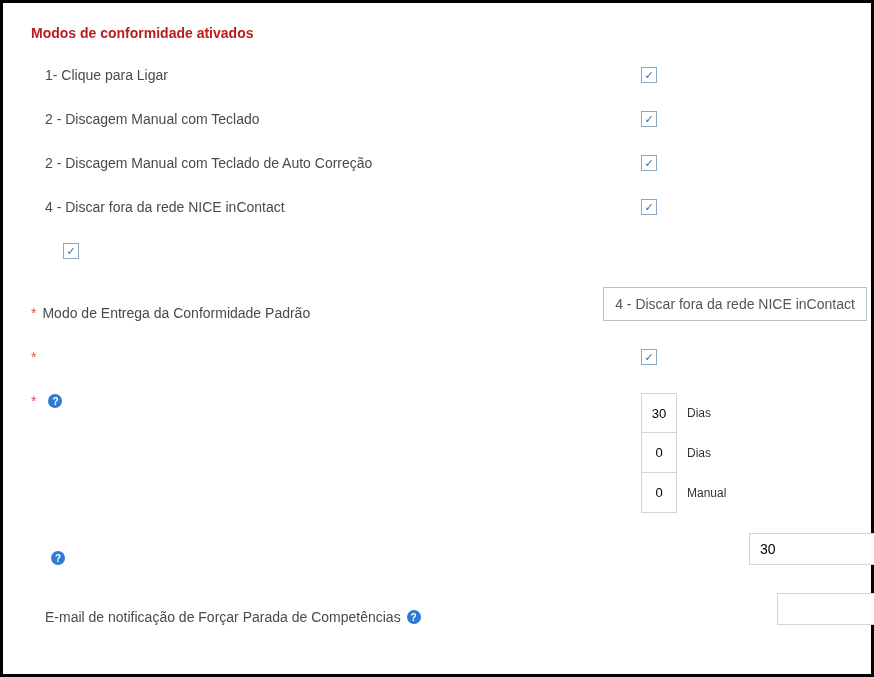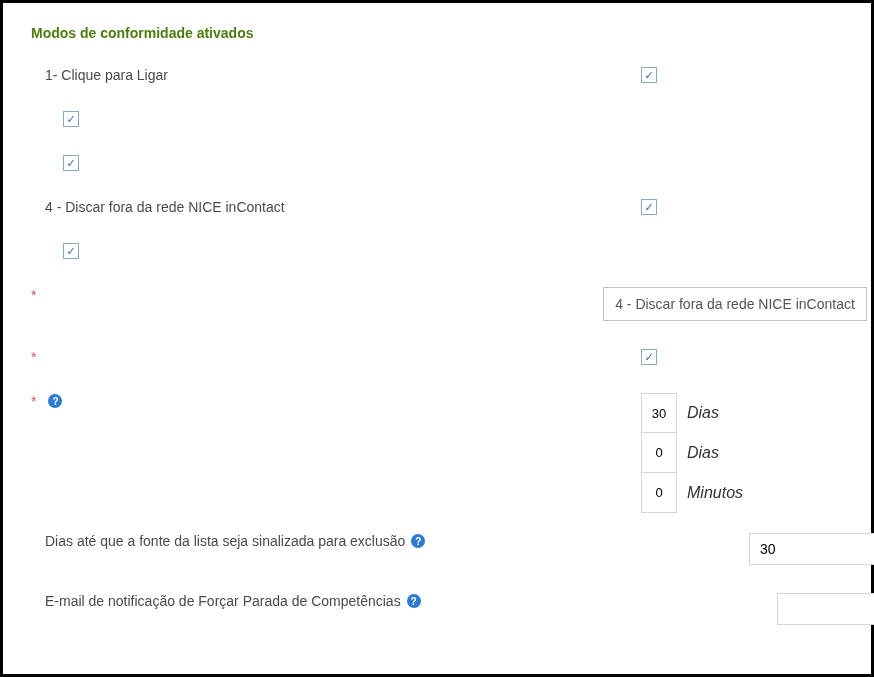--- a/index.html
+++ b/index.html
@@ -10,26 +10,26 @@
     font-size: 14px;
   }
   .frame {
     border: 3px solid #000;
     width: 874px;
     height: 677px;
     padding: 22px 28px;
   }
   .section-title {
     font-weight: 600;
-    color: #4d7c0f;
+    color: #b91c1c;
     margin-bottom: 26px;
   }
   .row {
     display: flex;
-    align-items: flex-start;
+    align-items: flex-end;
     margin-bottom: 28px;
   }
   .label-col {
     flex: 0 0 578px;
     display: flex;
     align-items: center;
   }
   .label-col.indent { padding-left: 14px; }
   .req {
     color: #d9534f;
@@ -83,24 +83,23 @@
     height: 40px;
     border: 1px solid #cfd6dc;
     text-align: center;
     font-size: 13px;
     background: #fff;
   }
   .duration-group .duration-row + .duration-row .duration-input {
     border-top: none;
   }
   .duration-label {
-    font-size: 16px;
+    font-size: 12px;
     margin-left: 10px;
     color: #333;
-    font-style: italic;
   }
   .text-input {
     width: 180px;
     height: 32px;
     border: 1px solid #cfd6dc;
     padding: 0 10px;
     font-size: 14px;
     background: #fff;
   }
   .control-col {
@@ -122,26 +121,32 @@
   <div class="row">
     <div class="label-col indent">
         <span>1- Clique para Ligar</span>
       </div>
     <div class="control-col center push">
       <span class="checkbox">✓</span>
     </div>
   </div>
 
   <div class="row">
-    <div class="control-col center push">
-      <span class="checkbox">✓</span>
-    </div>
-  </div>
-
-  <div class="row">
+    <div class="label-col indent">
+        <span>2 - Discagem Manual com Teclado</span>
+      </div>
+    <div class="control-col center push">
+      <span class="checkbox">✓</span>
+    </div>
+  </div>
+
+  <div class="row">
+    <div class="label-col indent">
+        <span>2 - Discagem Manual com Teclado de Auto Correção</span>
+      </div>
     <div class="control-col center push">
       <span class="checkbox">✓</span>
     </div>
   </div>
 
   <div class="row">
     <div class="label-col indent">
         <span>4 - Discar fora da rede NICE inContact</span>
       </div>
     <div class="control-col center push">
@@ -151,20 +156,21 @@
 
   <div class="row">
     <div class="control-col center push">
       <span class="checkbox">✓</span>
     </div>
   </div>
 
   <div class="row">
     <div class="label-col">
       <span class="req">*</span>
+      <span>Modo de Entrega da Conformidade Padrão</span>
     </div>
     <div class="control-col center" style="margin-left:-6px;">
       <div class="select">4 - Discar fora da rede NICE inContact</div>
     </div>
   </div>
 
   <div class="row">
     <div class="label-col">
       <span class="req">*</span>
     </div>
@@ -183,29 +189,28 @@
         <div class="duration-row">
           <input class="duration-input" value="30" style="">
           <span class="duration-label">Dias</span>
         </div>
         <div class="duration-row">
           <input class="duration-input" value="0" style="">
           <span class="duration-label">Dias</span>
         </div>
         <div class="duration-row">
           <input class="duration-input" value="0" style="">
-          <span class="duration-label">Minutos</span>
+          <span class="duration-label">Manual</span>
         </div>
       </div>
     </div>
   </div>
 
   <div class="row">
     <div class="label-col indent">
-      <span>Dias até que a fonte da lista seja sinalizada para exclusão</span>
       <span class="help-icon">?</span>
     </div>
     <div class="control-col center push-far">
       <input class="text-input" value="30" style="">
     </div>
   </div>
 
   <div class="row" style="margin-bottom:0;gap:28px;">
     <div class="label-col indent">
       <span>E-mail de notificação de Forçar Parada de Competências</span>

